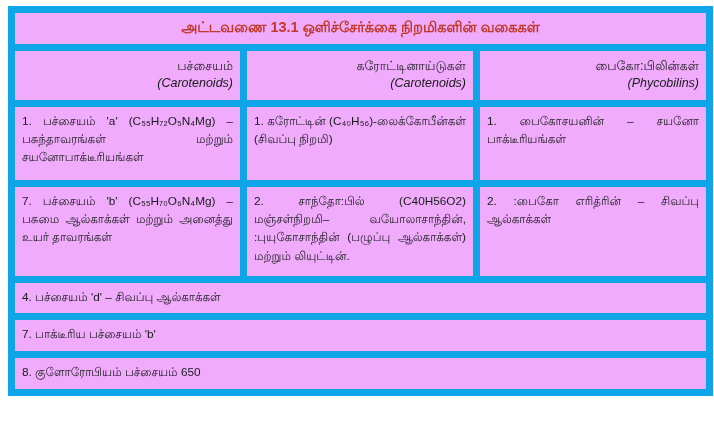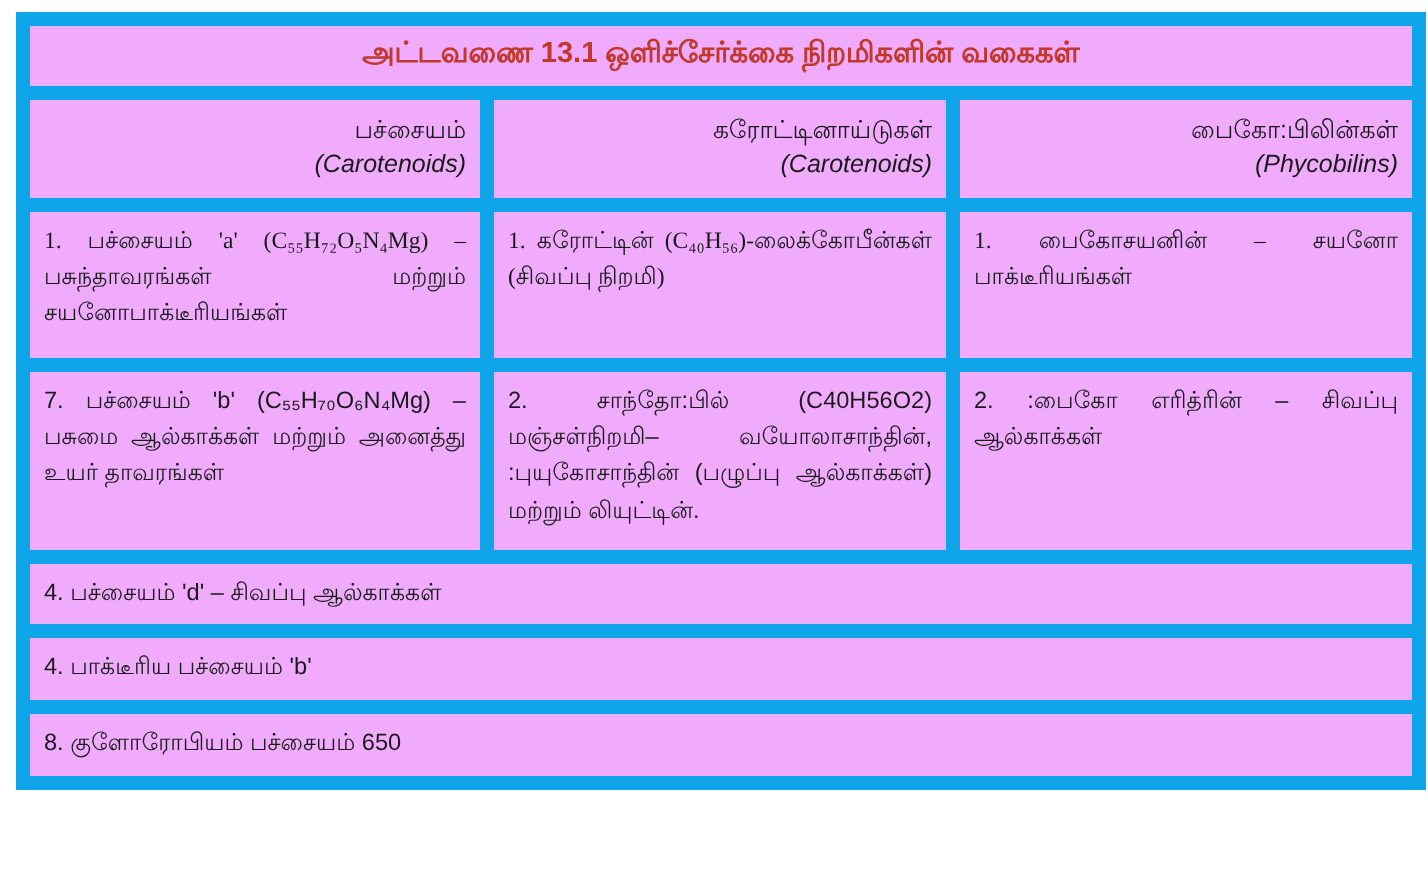--- a/index.html
+++ b/index.html
@@ -53,21 +53,21 @@
   .head-cell .lat {
     display: block;
     font-style: italic;
   }
   .body-cell {
     font-size: 11.8px;
     line-height: 1.55;
     text-align: justify;
     height: 78px;
   }
-  .body-cell.r1 { height: 62px; font-family: Liberation Serif, serif; }
+  .body-cell.r1 { height: 62px; }
   .full-cell {
     font-size: 11.8px;
     line-height: 1.5;
     padding-top: 6px !important;
     padding-bottom: 7px !important;
   }
 </style>
 </head>
 <body>
 
@@ -103,21 +103,21 @@
       </tr>
       <tr>
         <td class="body-cell">7. பச்சையம் 'b' (C₅₅H₇₀O₆N₄Mg) – பசுமை ஆல்காக்கள் மற்றும் அனைத்து உயர் தாவரங்கள்</td>
         <td class="body-cell">2. சாந்தோ:பில் (C40H56O2) மஞ்சள்நிறமி– வயோலாசாந்தின், :புயுகோசாந்தின் (பழுப்பு ஆல்காக்கள்) மற்றும் லியுட்டின்.</td>
         <td class="body-cell">2. :பைகோ எரித்ரின் – சிவப்பு ஆல்காக்கள்</td>
       </tr>
       <tr>
         <td class="full-cell" colspan="3">4. பச்சையம் 'd' – சிவப்பு ஆல்காக்கள்</td>
       </tr>
       <tr>
-        <td class="full-cell" colspan="3">4. பாக்டீரிய பச்சையம் 'b'</td>
+        <td class="full-cell" colspan="3">7. பாக்டீரிய பச்சையம் 'b'</td>
       </tr>
       <tr>
         <td class="full-cell" colspan="3">8. குளோரோபியம் பச்சையம் 650</td>
       </tr>
 
     </tbody>
   </table>
 </div>
 
 </body></html>

